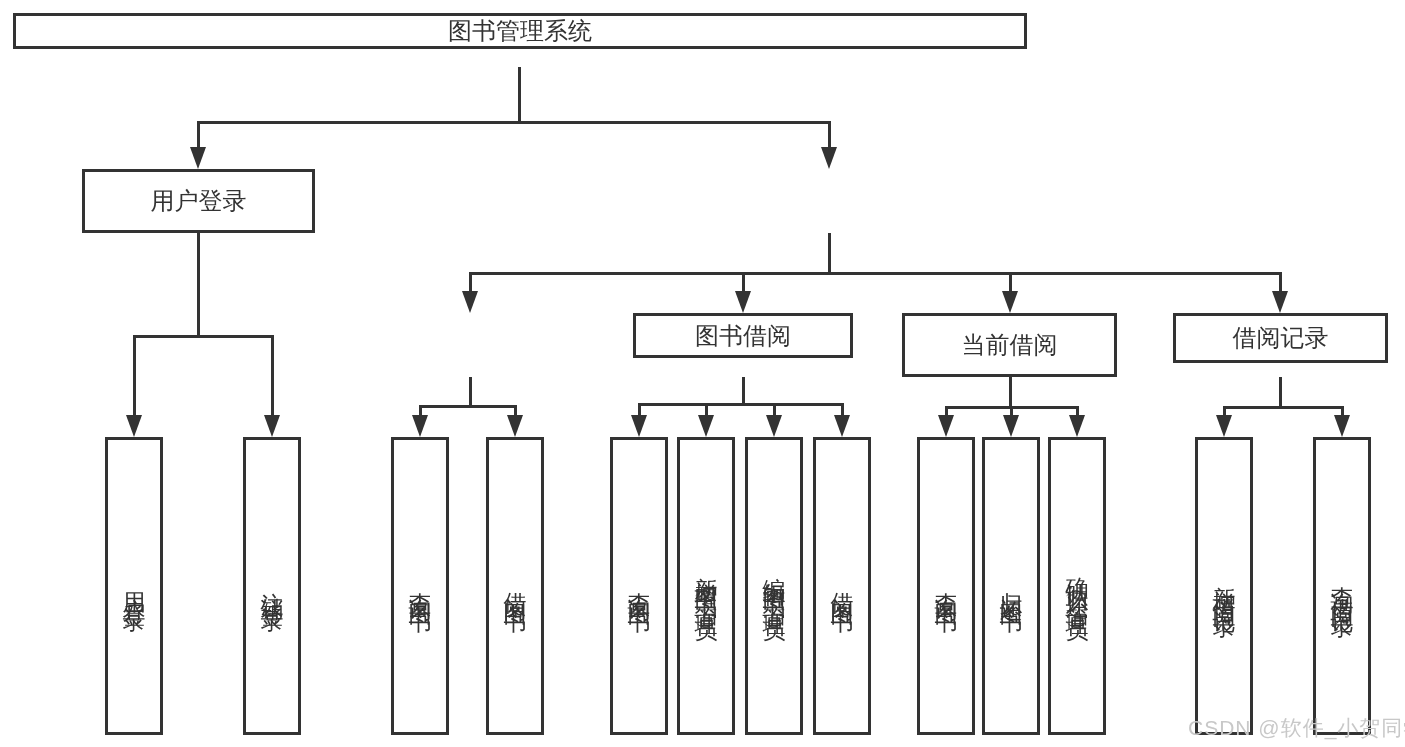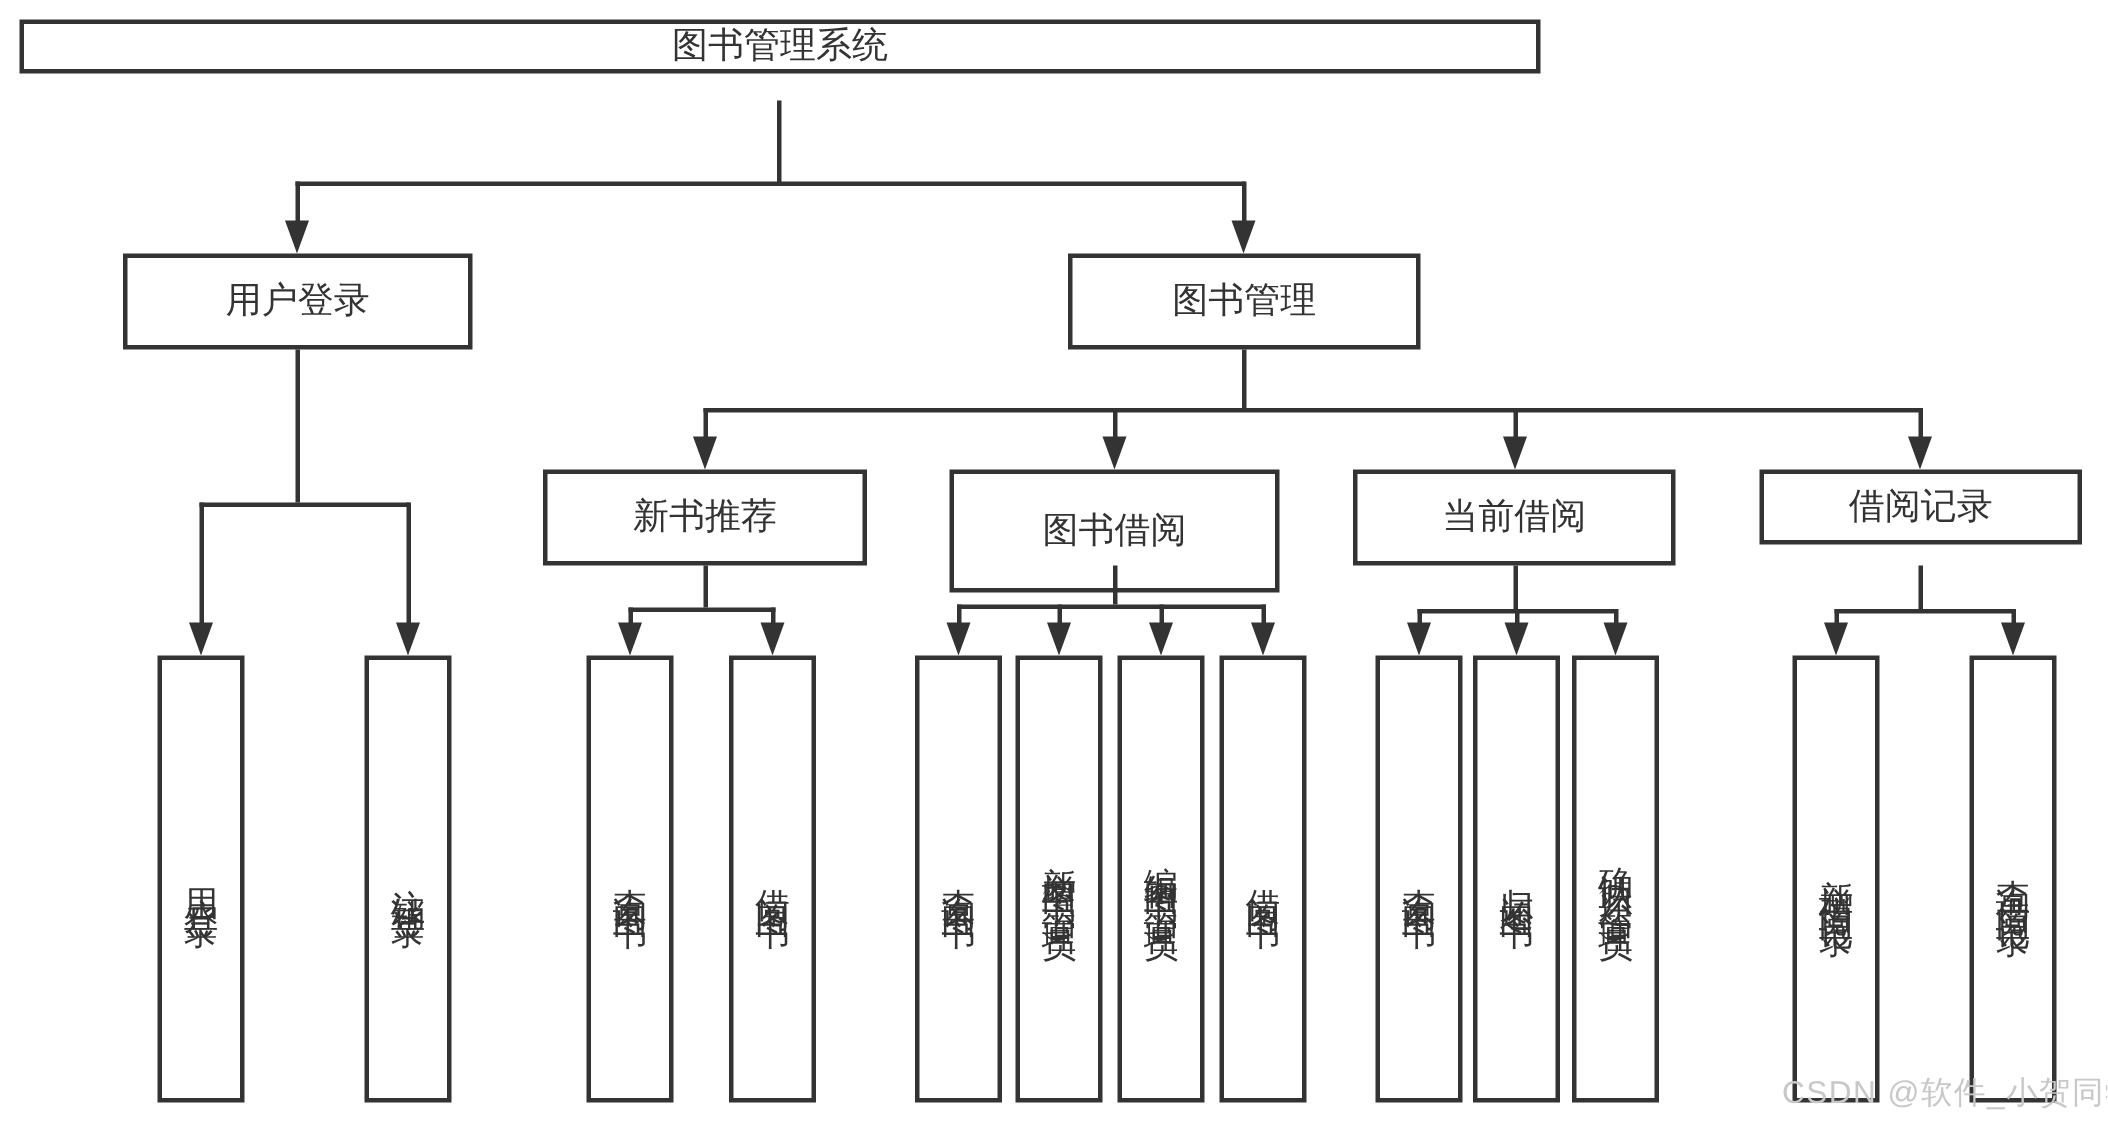--- a/index.html
+++ b/index.html
@@ -87,46 +87,40 @@
   <div class="vline" style="left:518px; top:67px; height:55px;"></div>
   <div class="hline" style="left:197px; top:121px; width:633px;"></div>
   <div class="vline" style="left:197px; top:121px; height:28px;"></div>
   <div class="arrow" style="left:190px; top:147px;"></div>
   <div class="vline" style="left:828px; top:121px; height:28px;"></div>
   <div class="arrow" style="left:821px; top:147px;"></div>
 
   <div class="box" style="left:82px; top:169px; width:233px; height:64px;">
     <span>用户登录</span>
   </div>
-  <div class="box" style="left:712px; top:169px; width:235px; height:64px;">
-    <span>图书管理</span>
-  </div>
 
   <div class="vline" style="left:197px; top:233px; height:102px;"></div>
   <div class="hline" style="left:133px; top:335px; width:140px;"></div>
   <div class="vline" style="left:133px; top:335px; height:82px;"></div>
   <div class="arrow" style="left:126px; top:415px;"></div>
   <div class="vline" style="left:271px; top:335px; height:82px;"></div>
   <div class="arrow" style="left:264px; top:415px;"></div>
 
   <div class="vline" style="left:828px; top:233px; height:39px;"></div>
   <div class="hline" style="left:469px; top:272px; width:813px;"></div>
   <div class="vline" style="left:469px; top:272px; height:21px;"></div>
   <div class="arrow" style="left:462px; top:291px;"></div>
   <div class="vline" style="left:742px; top:272px; height:21px;"></div>
   <div class="arrow" style="left:735px; top:291px;"></div>
   <div class="vline" style="left:1009px; top:272px; height:21px;"></div>
   <div class="arrow" style="left:1002px; top:291px;"></div>
   <div class="vline" style="left:1279px; top:272px; height:21px;"></div>
   <div class="arrow" style="left:1272px; top:291px;"></div>
 
-  <div class="box" style="left:362px; top:313px; width:216px; height:64px;">
-    <span>新书推荐</span>
-  </div>
-  <div class="box" style="left:633px; top:313px; width:220px; height:82px;">
+  <div class="box" style="left:633px; top:313px; width:220px; height:45px;">
     <span>图书借阅</span>
   </div>
   <div class="box" style="left:902px; top:313px; width:215px; height:64px;">
     <span>当前借阅</span>
   </div>
   <div class="box" style="left:1173px; top:313px; width:215px; height:50px;">
     <span>借阅记录</span>
   </div>
 
   <div class="vline" style="left:469px; top:377px; height:28px;"></div>

